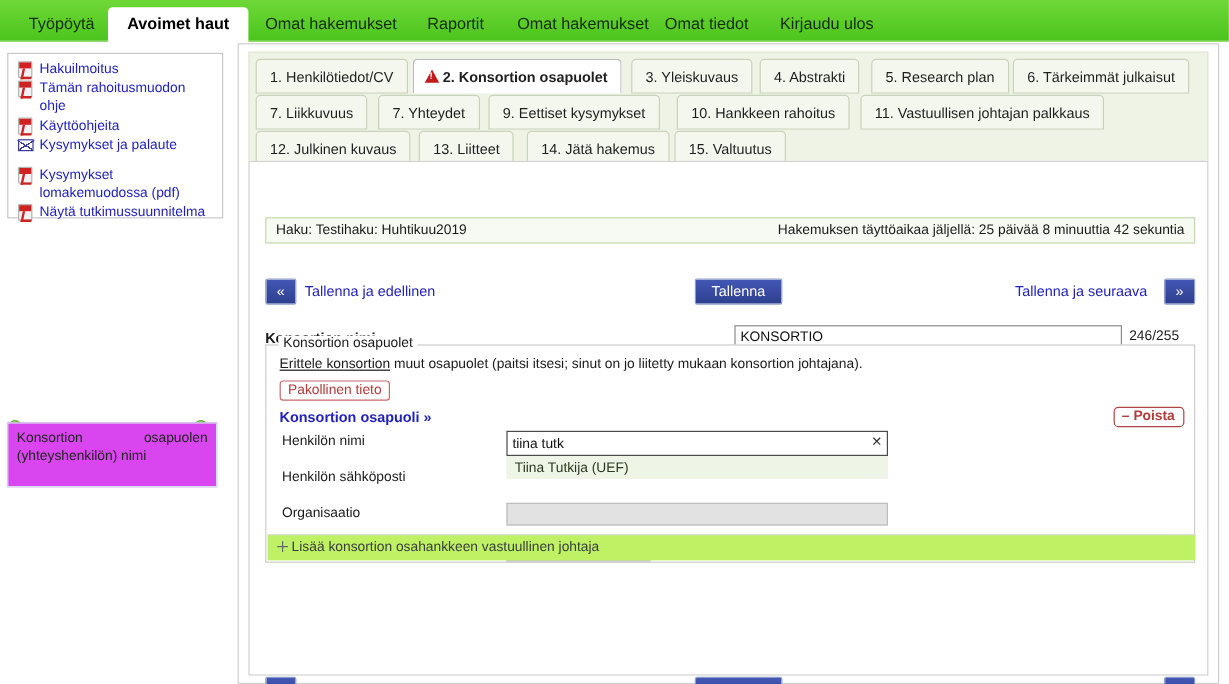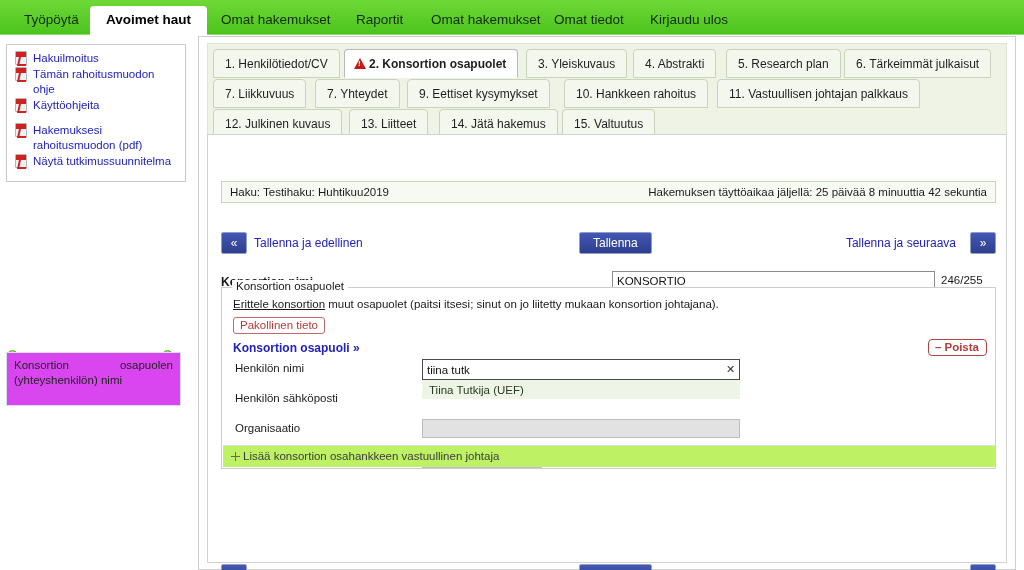--- a/index.html
+++ b/index.html
@@ -415,24 +415,27 @@
 <div id="sidebar">
     <a class="side-link" href="#"><span class="ic">
         <span class="pdf-ic" style="display: block;"></span>
       </span><span class="label">Hakuilmoitus</span></a>
     <a class="side-link" href="#"><span class="ic">
         <span class="pdf-ic" style="display: block;"></span>
       </span><span class="label">Tämän rahoitusmuodon ohje</span></a>
     <a class="side-link" href="#"><span class="ic">
         <span class="pdf-ic" style="display: block;"></span>
       </span><span class="label">Käyttöohjeita</span></a>
+    <a class="side-link" href="#"><span class="ic">
+        <span class="mail-ic" style="display: block;"></span>
+      </span><span class="label">Kysymykset ja palaute</span></a>
     <div class="side-gap"></div>
     <a class="side-link" href="#"><span class="ic">
         <span class="pdf-ic" style="display: block;"></span>
-      </span><span class="label">Hakemuksesi rahoitusmuodon (pdf)</span></a>
+      </span><span class="label">Kysymykset lomakemuodossa (pdf)</span></a>
     <a class="side-link" href="#"><span class="ic">
         <span class="pdf-ic" style="display: block;"></span>
       </span><span class="label">Näytä tutkimussuunnitelma</span></a>
   </div>
 
 <div id="pin-left" class="pin"></div>
 <div id="pin-right" class="pin"></div>
 <div id="note">
   <div class="note-line">
     <span>Konsortion</span>

